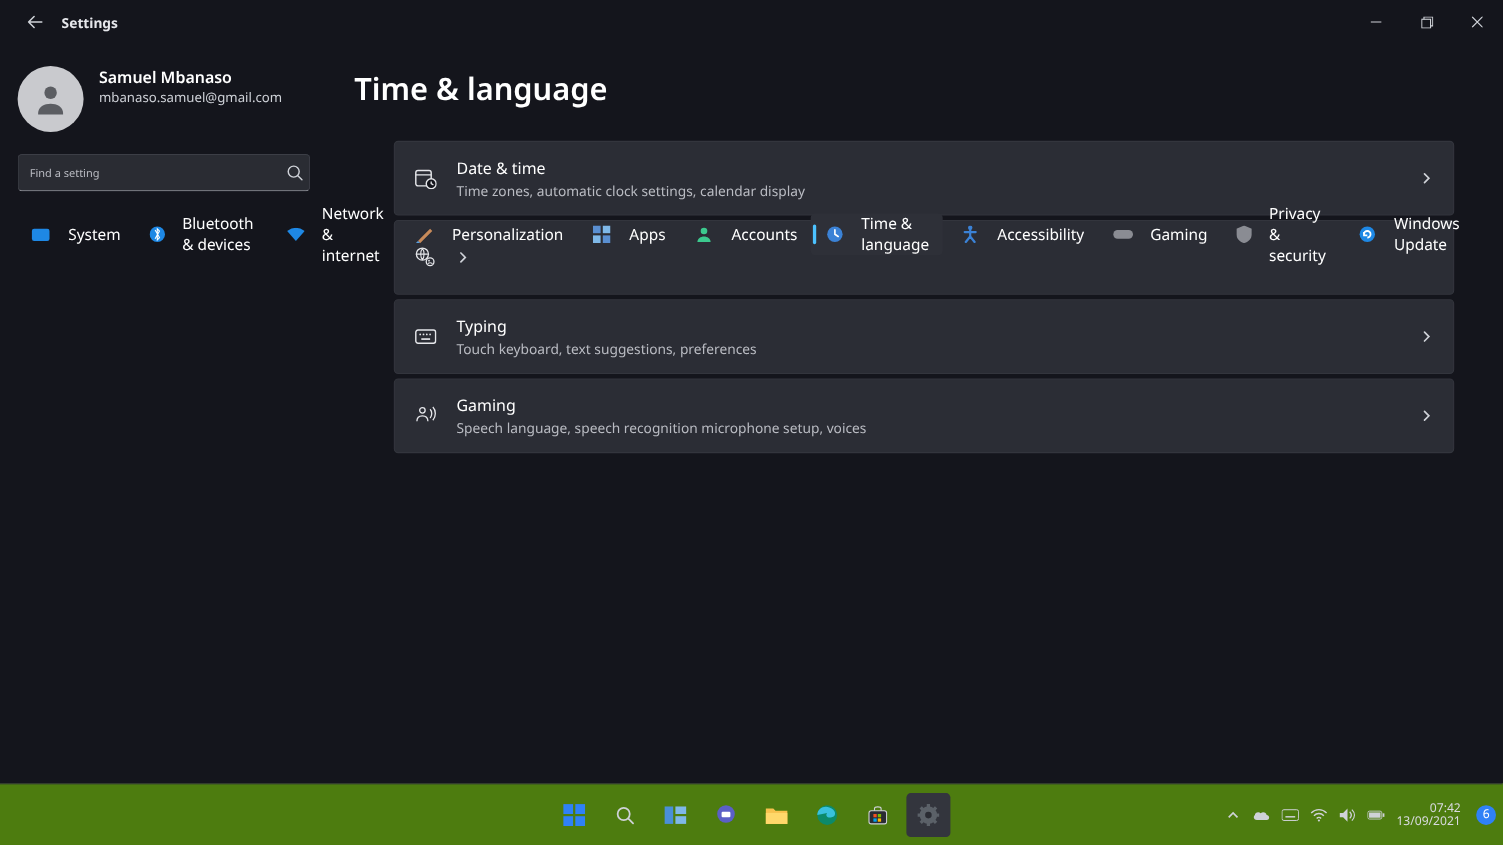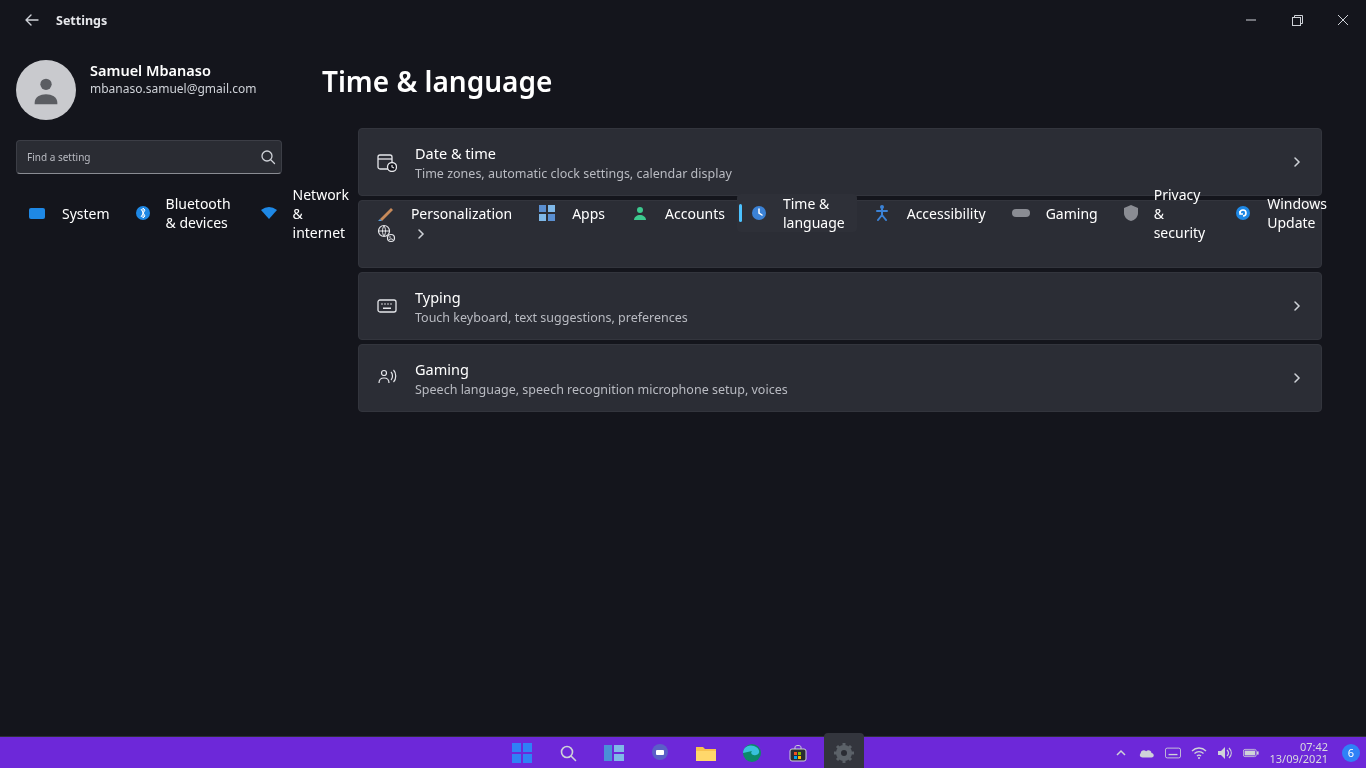--- a/index.html
+++ b/index.html
@@ -59,22 +59,22 @@
     border:1px solid #33353d; border-radius:4px; padding:0 18px;
   }
   .card .cico { width:20px; height:20px; margin-right:18px; color:#e6e7eb; }
   .card .ctext { flex:1; }
   .card .ctitle { font-size:14.5px; color:#fff; }
   .card .csub { font-size:12.5px; color:#b9bbc2; margin-top:2px; }
   .card .chev { color:#cfd2d8; }
 
   
   .taskbar {
-    position:fixed; bottom:0; left:0; right:0; height:32px;
-    background:#6d28d9; border-top:1px solid #2d2f37;
+    position:fixed; bottom:0; left:0; right:0; height:56px;
+    background:#4d7c0f; border-top:1px solid #2d2f37;
     display:flex; align-items:center;
   }
   .tb-center { position:absolute; left:50%; transform:translateX(-50%); display:flex; gap:6px; }
   .tb-btn { width:40px; height:40px; display:flex; align-items:center; justify-content:center; border-radius:4px; }
   .tb-btn.active { background:#33353d; }
   .tb-right { margin-left:auto; display:flex; align-items:center; gap:10px; padding-right:6px; color:#d8dade; }
   .tb-icon { width:16px; height:16px; display:flex; align-items:center; justify-content:center; }
   .clock { text-align:right; font-size:11px; line-height:12px; color:#d8dade; }
   .notif { width:18px; height:18px; border-radius:50%; background:#2f81f7; color:#fff;
            font-size:11px; display:flex; align-items:center; justify-content:center; margin-left:4px; }

